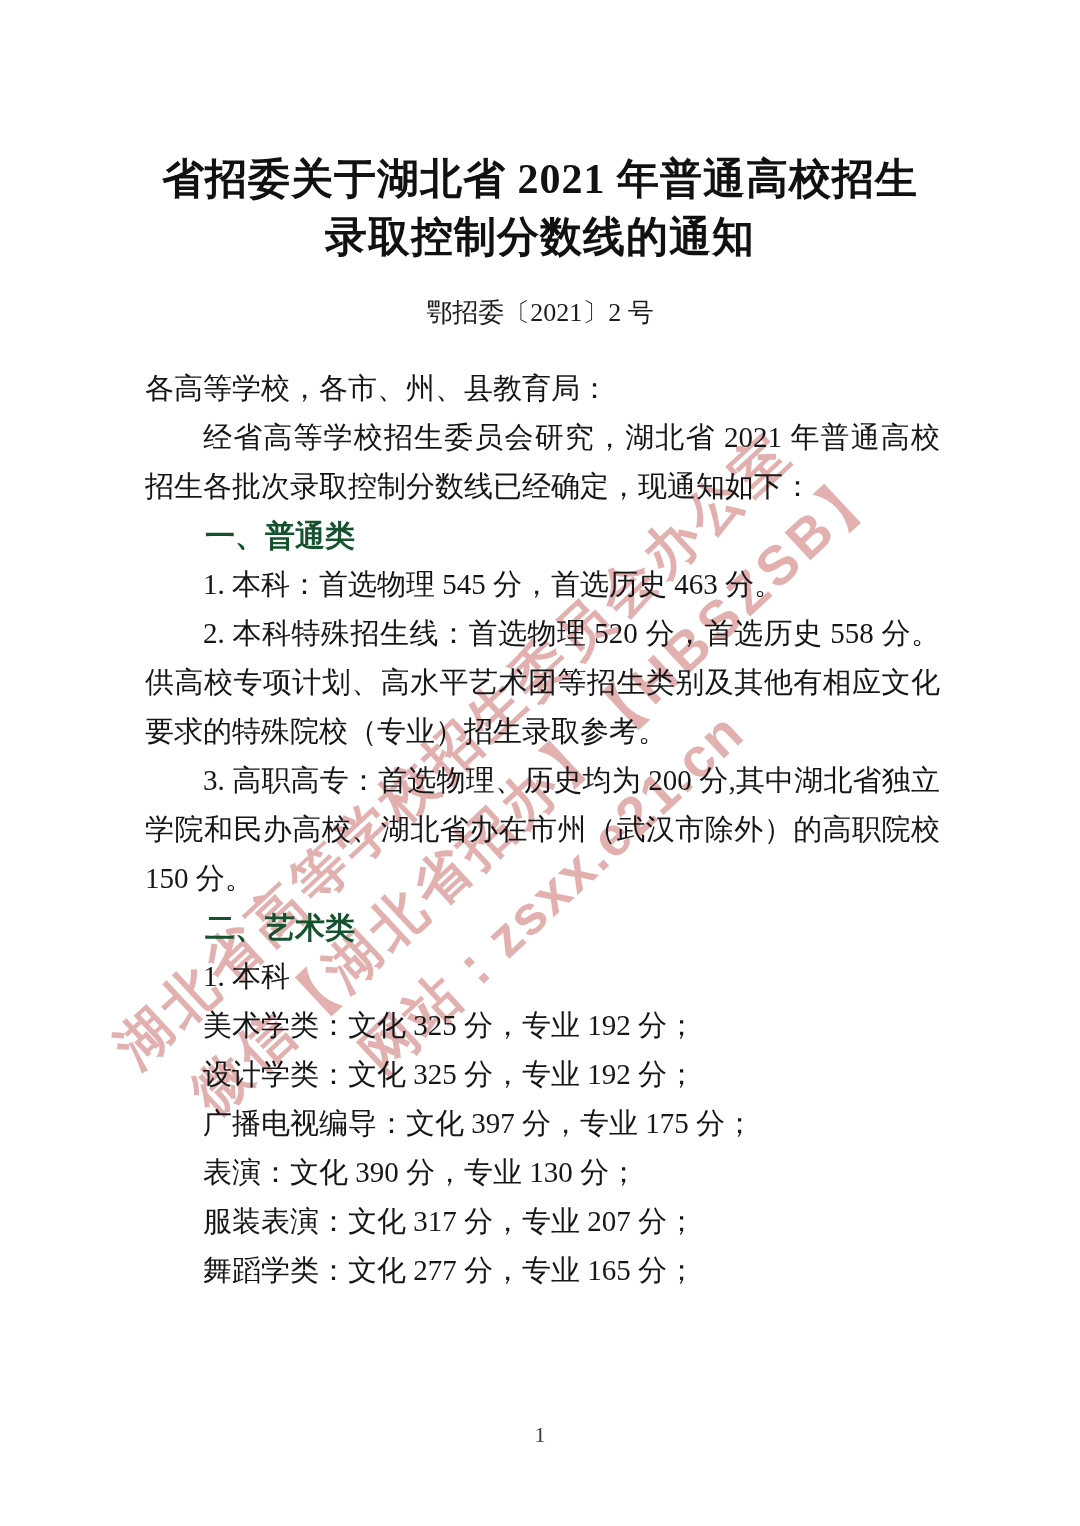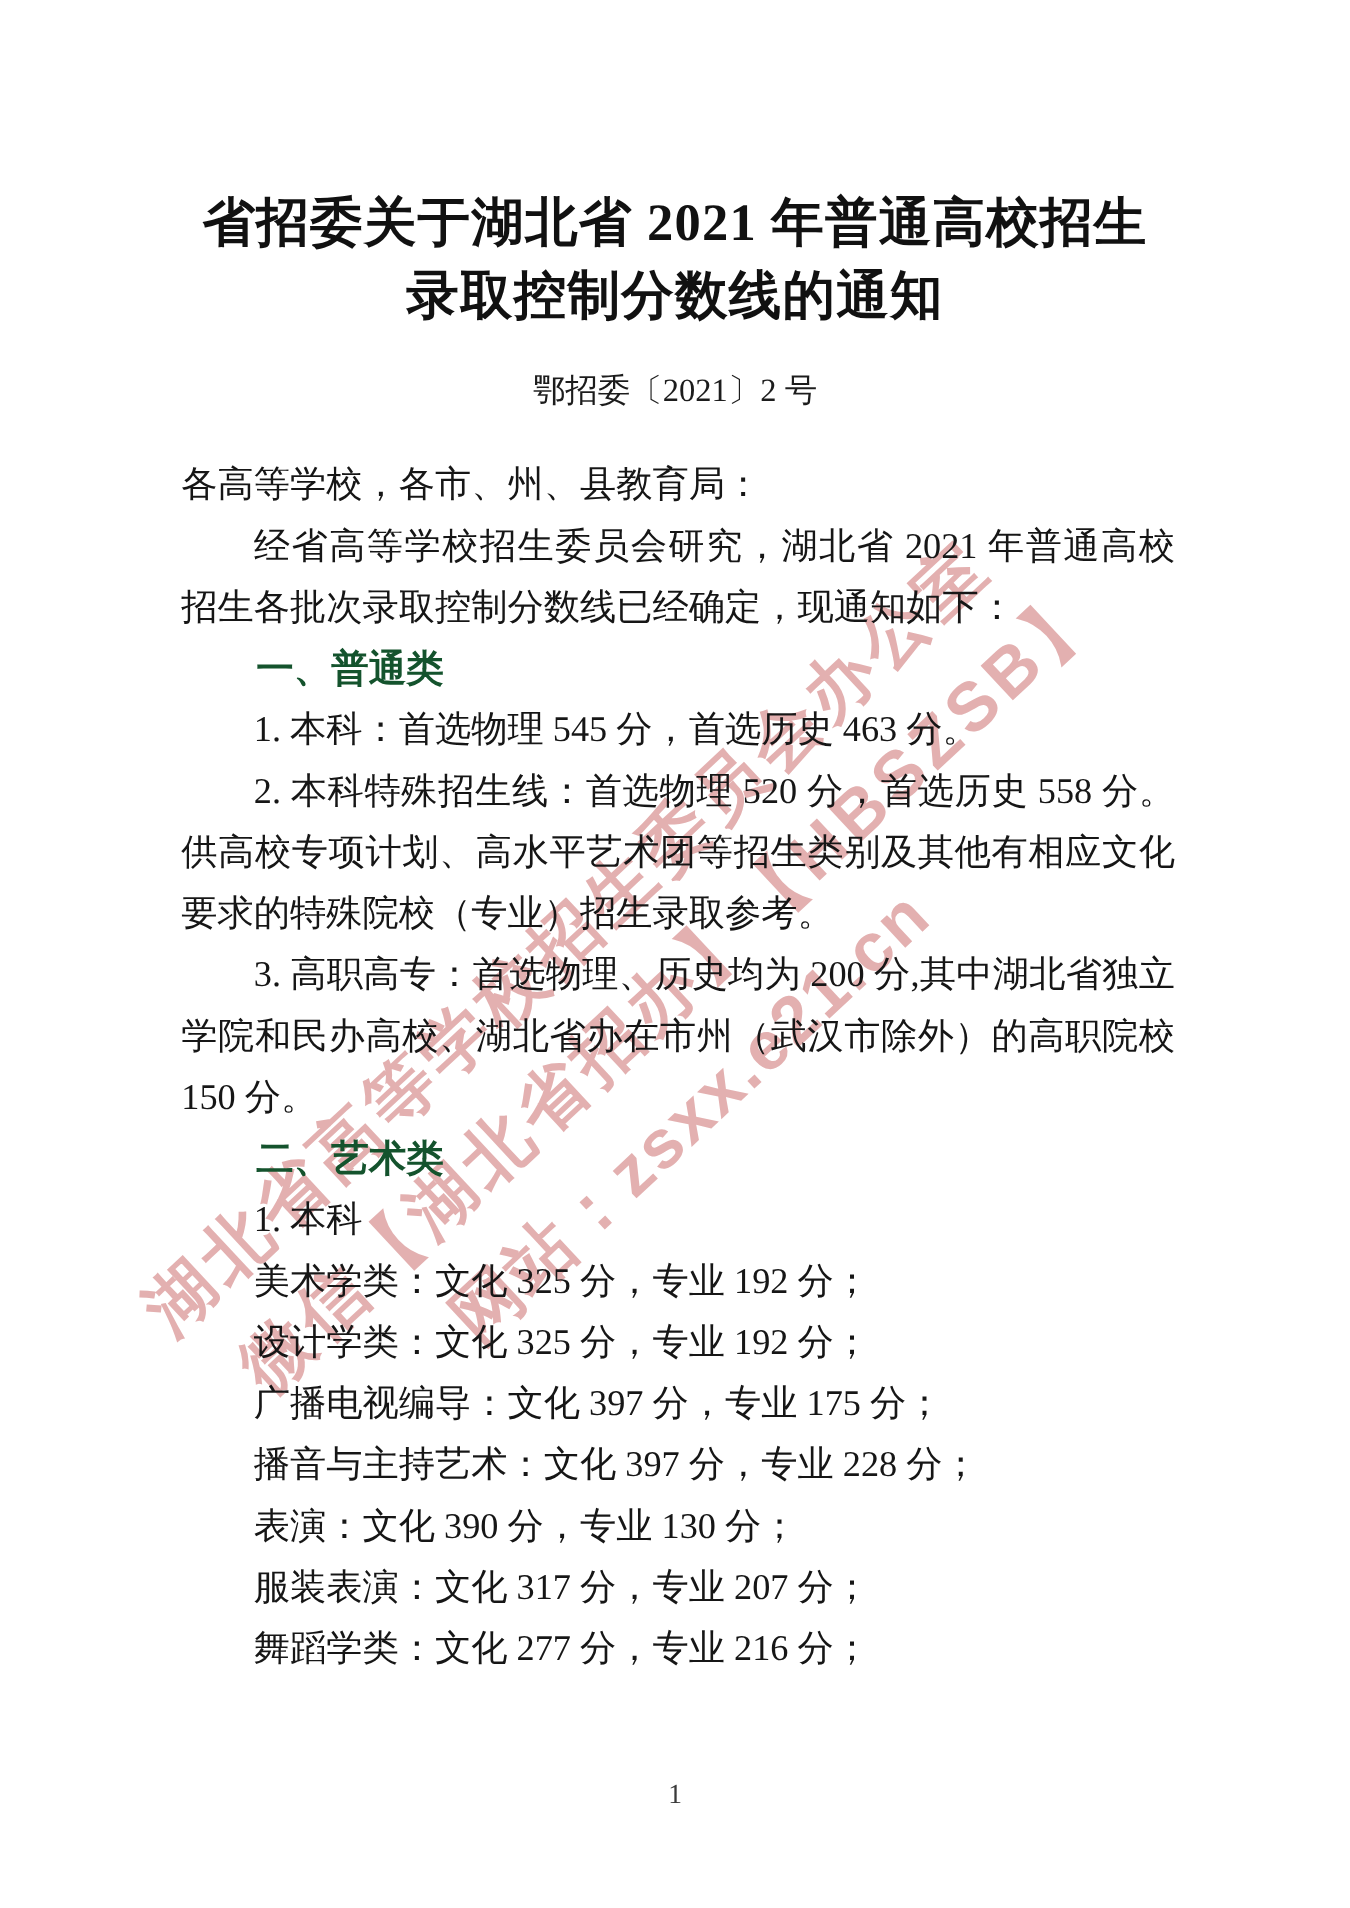--- a/index.html
+++ b/index.html
@@ -130,24 +130,23 @@
       <p class="indent">2. 本科特殊招生线：首选物理 520 分，首选历史 558 分。供高校专项计划、高水平艺术团等招生类别及其他有相应文化要求的特殊院校（专业）招生录取参考。</p>
       <p class="indent">3. 高职高专：首选物理、历史均为 200 分,其中湖北省独立学院和民办高校、湖北省办在市州（武汉市除外）的高职院校 150 分。</p>
 
       <h2 class="section-heading">二、艺术类</h2>
 
       <p class="indent">1. 本科</p>
 
       <p class="art-item">美术学类：文化 325 分，专业 192 分；</p>
       <p class="art-item">设计学类：文化 325 分，专业 192 分；</p>
       <p class="art-item">广播电视编导：文化 397 分，专业 175 分；</p>
-      <p class="art-item">播音与主持艺术：文化 397 分，专业 228 分；</p>
       <p class="art-item">表演：文化 390 分，专业 130 分；</p>
       <p class="art-item">服装表演：文化 317 分，专业 207 分；</p>
-      <p class="art-item">舞蹈学类：文化 277 分，专业 216 分；</p>
+      <p class="art-item">舞蹈学类：文化 277 分，专业 165 分；</p>
 
     </div>
 
   </div>
 
   <div class="page-footer">1</div>
 
 </div>
 
 </body></html>

